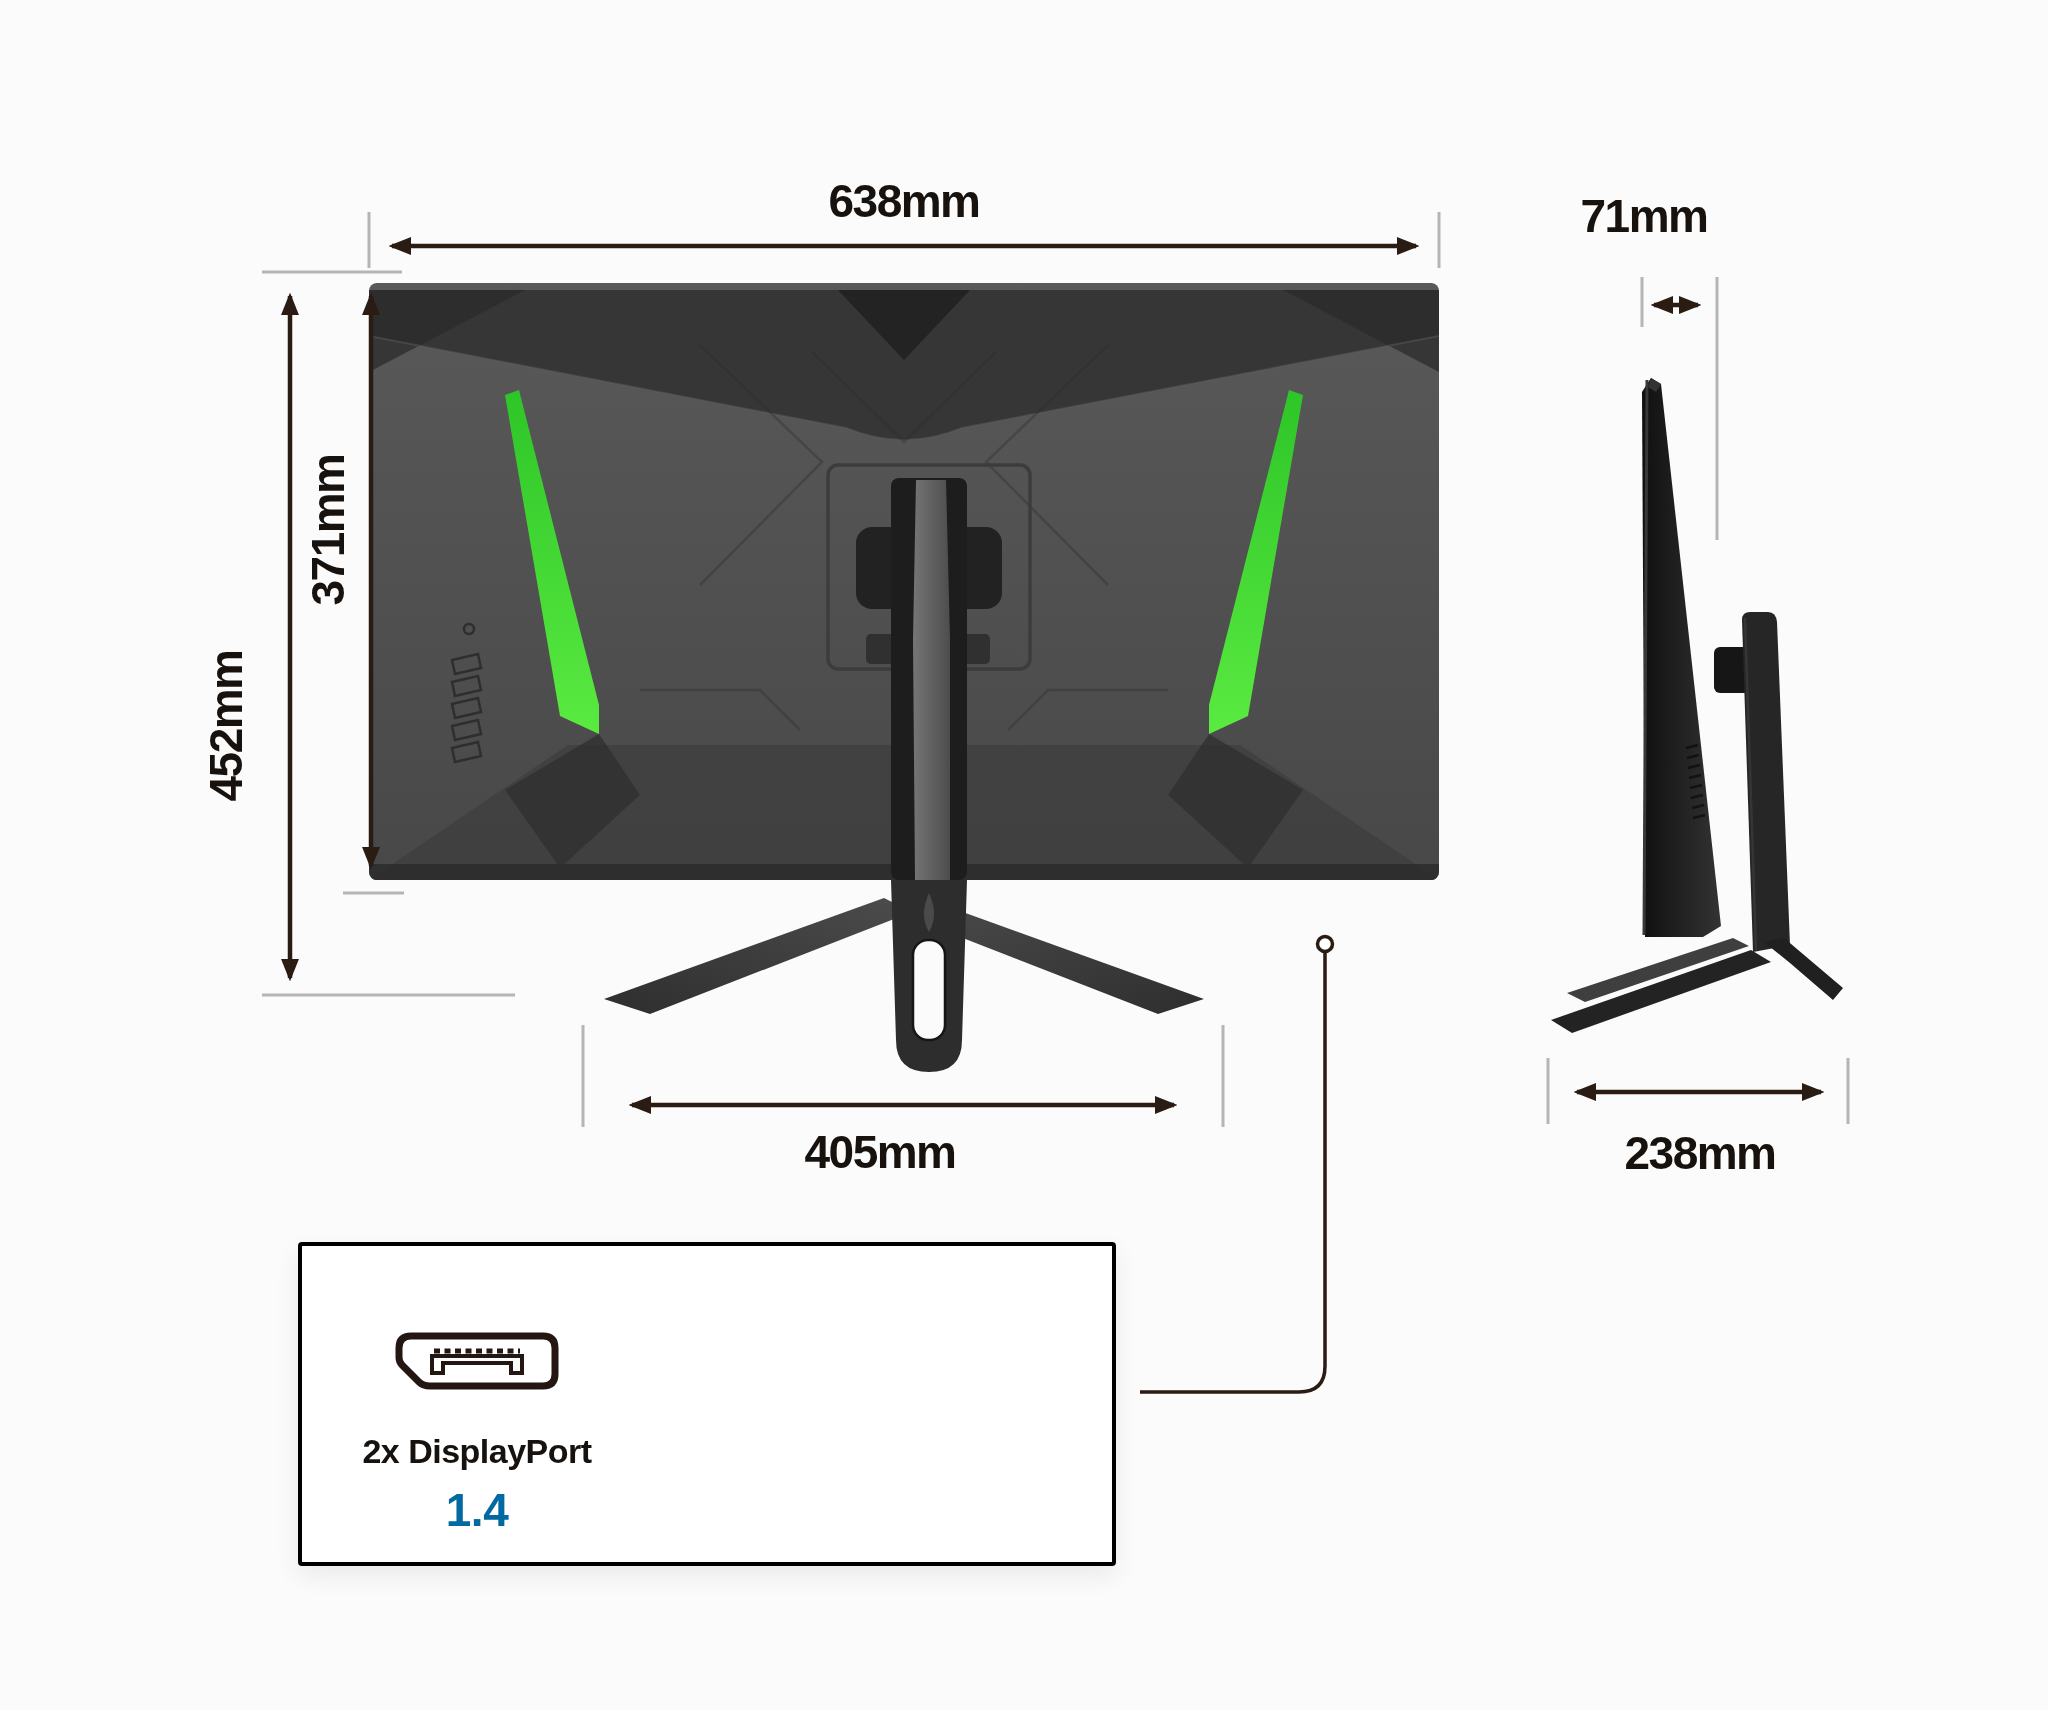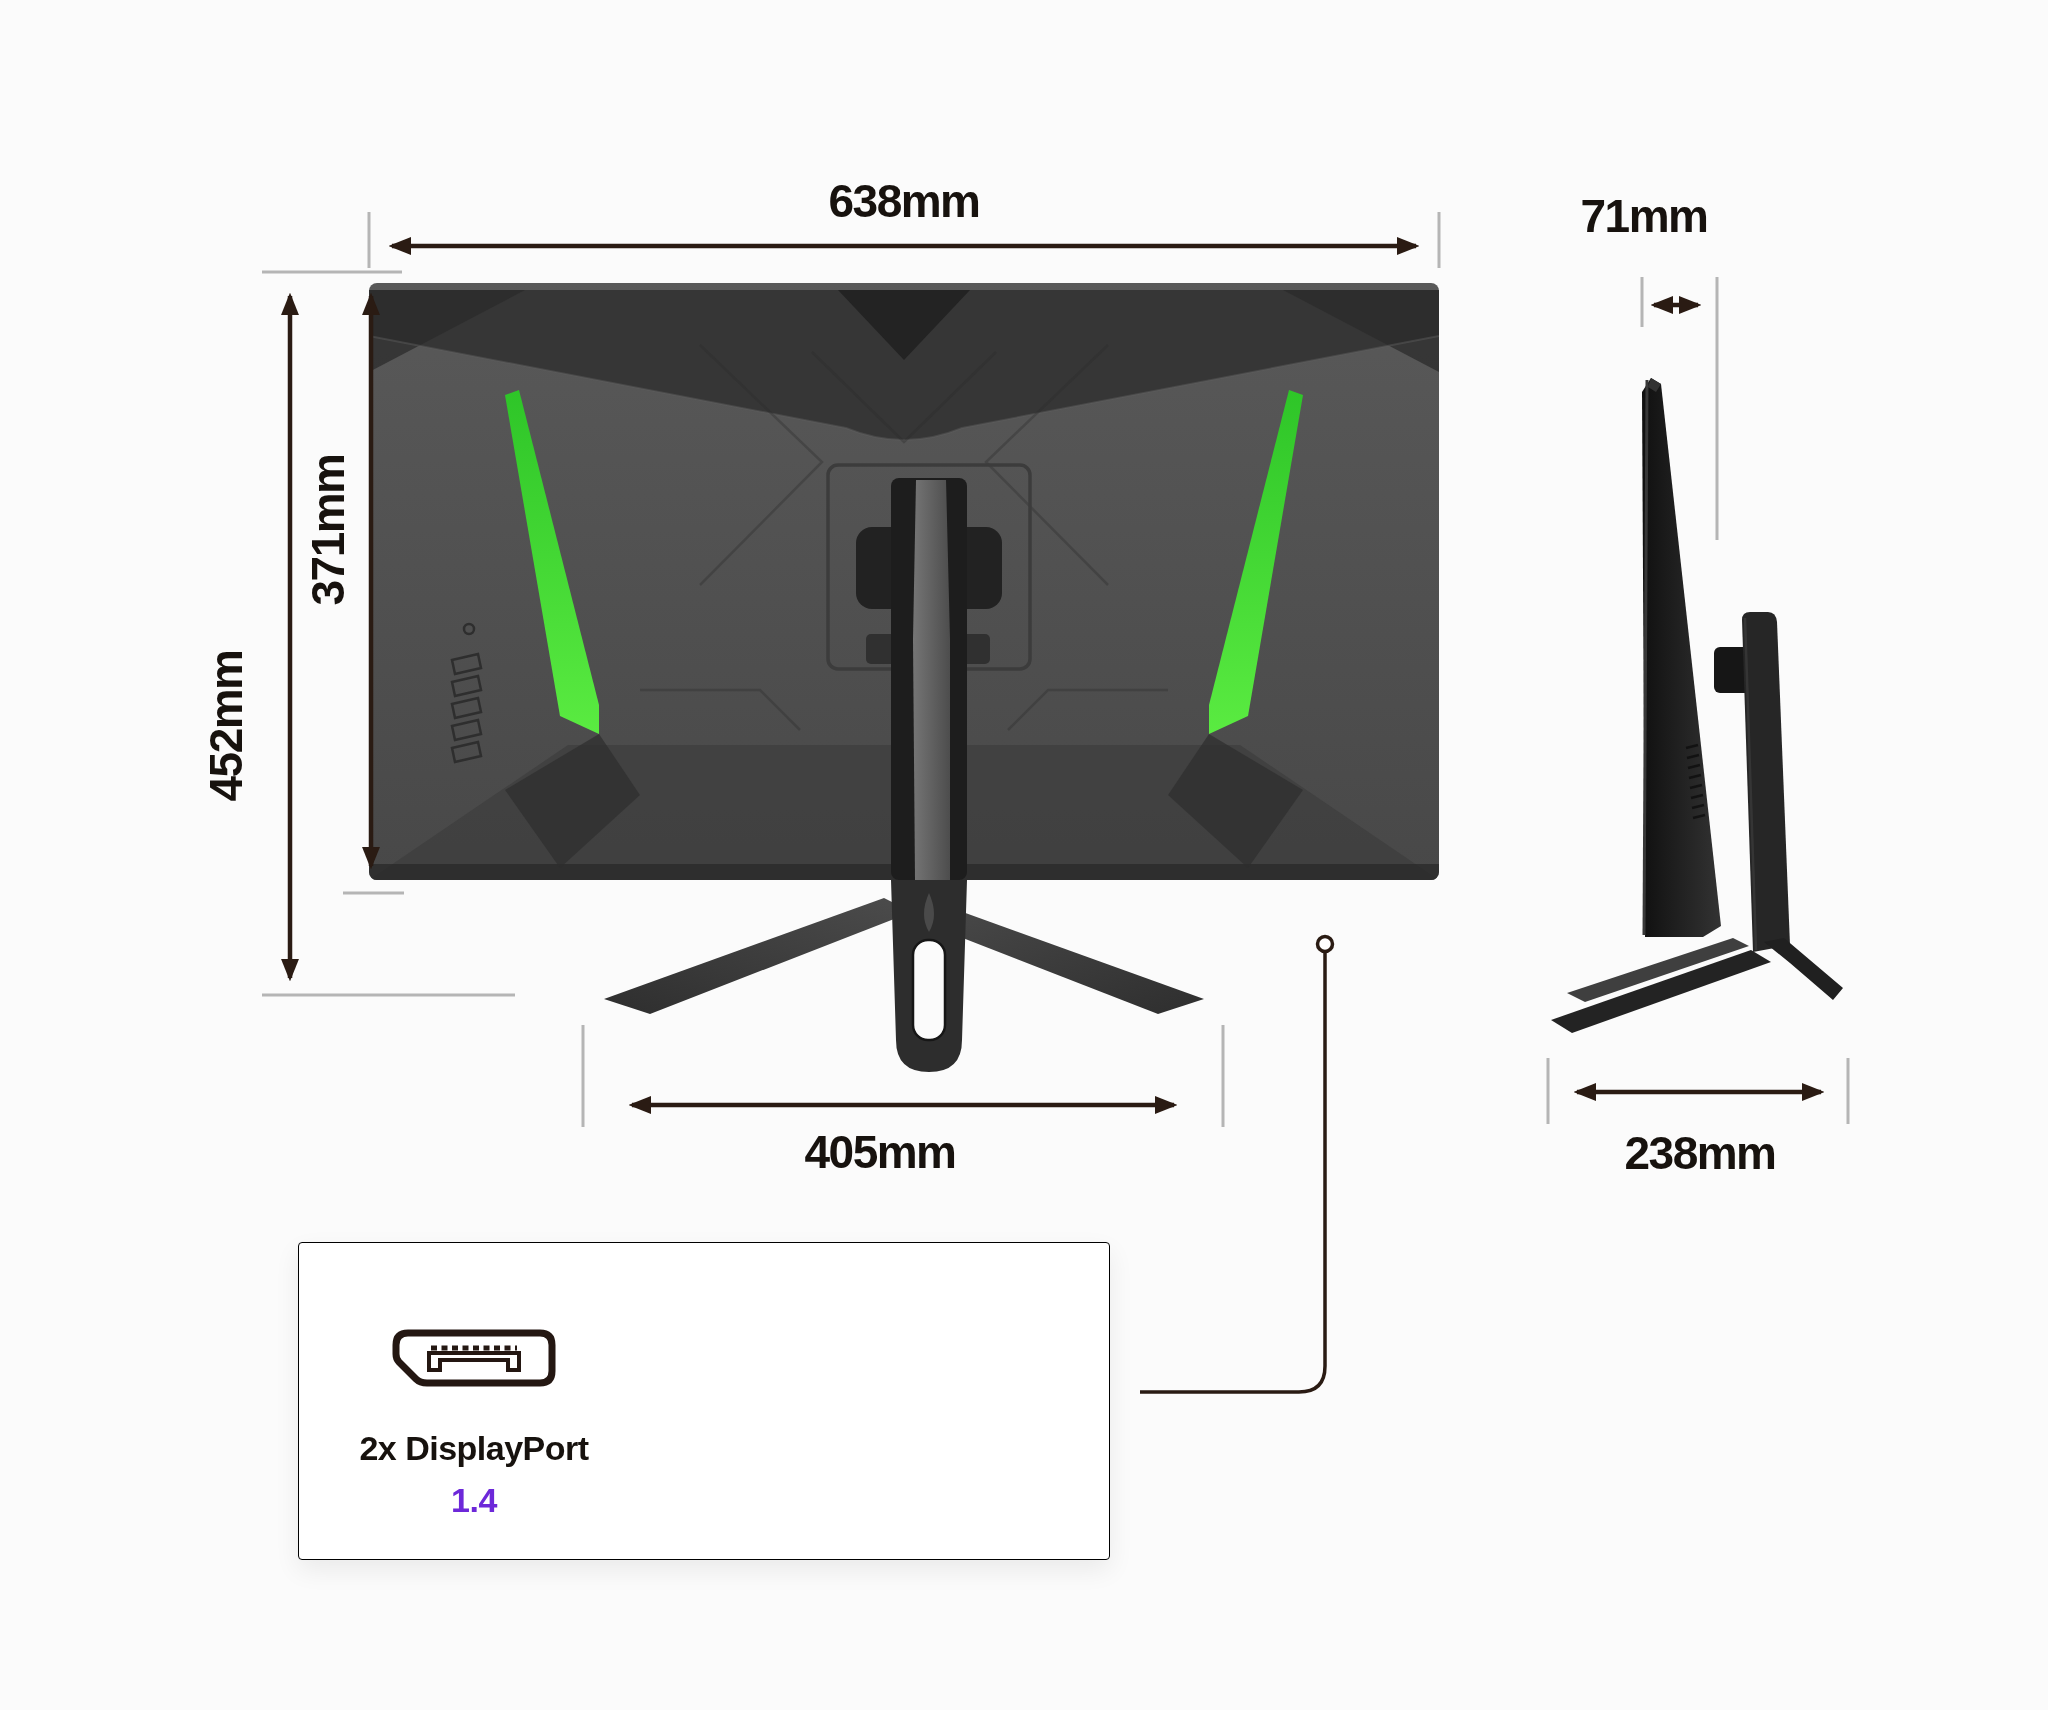--- a/index.html
+++ b/index.html
@@ -3,25 +3,25 @@
 <meta charset="utf-8">
 <style>
   html,body{margin:0;padding:0;background:#fbfbfb;}
   #canvas{position:relative;width:2048px;height:1710px;background:#fbfbfb;overflow:hidden;
           font-family:Liberation Sans, sans-serif;}
   #art{position:absolute;left:0;top:0;}
   .dim-label{position:absolute;font-weight:700;font-size:46px;line-height:1;color:#17120e;
              letter-spacing:-1.5px;transform:translate(-50%,-50%);white-space:nowrap;}
   .dim-label.rot{transform:translate(-50%,-50%) rotate(-90deg);}
   .ports-card{position:absolute;left:298px;top:1242px;width:810px;height:316px;background:#ffffff;
-              border:1px solid #000000;border-radius:4px;box-shadow:0 10px 26px rgba(0,0,0,.07);}
+              border:4px solid #000000;border-radius:4px;box-shadow:0 10px 26px rgba(0,0,0,.07);}
   .port-col{position:absolute;top:0;text-align:center;}
   .port-col .icon{display:block;margin:0 auto;}
   .port-name{font-weight:700;font-size:34px;line-height:1.3;color:#17120e;letter-spacing:-0.5px;white-space:nowrap;}
-  .port-ver{font-weight:700;font-size:34px;line-height:1.3;color:#6d28d9;letter-spacing:-0.5px;margin-top:8px;}
+  .port-ver{font-weight:700;font-size:46px;line-height:1.3;color:#0369a1;letter-spacing:-0.5px;margin-top:8px;}
 </style>
 </head>
 <body>
 
 <div id="canvas">
 
   <svg id="art" width="2048" height="1710" viewBox="0 0 2048 1710">
     <defs>
       <linearGradient id="bodyGrad" x1="0" y1="0" x2="0" y2="1">
         <stop offset="0" stop-color="#595959"></stop>

